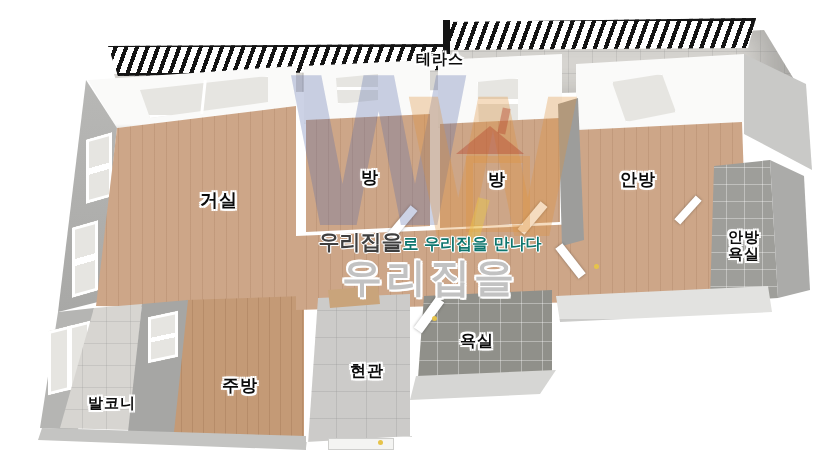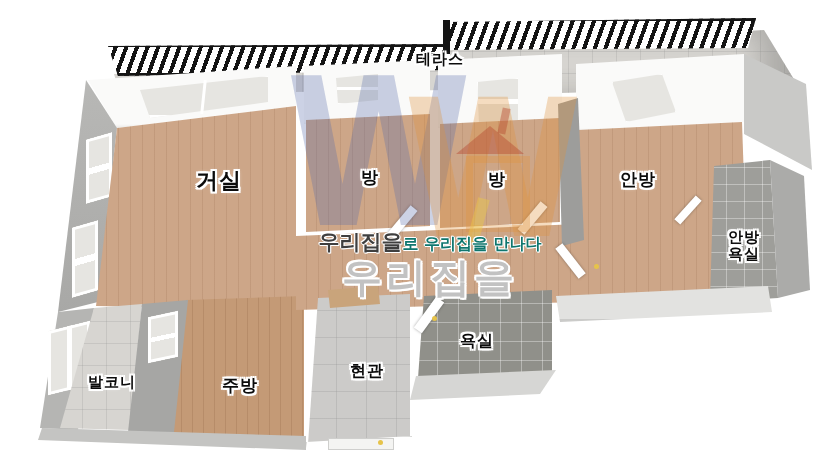--- a/index.html
+++ b/index.html
@@ -129,24 +129,24 @@
   <div class="abs" style="left:500px;top:108px;width:8px;height:26px;background:var(--logo-red);transform:rotate(12deg);"></div>
   <div class="abs" style="left:466px;top:156px;width:50px;height:62px;border:7px solid var(--logo-orange);"></div>
   <div class="abs" style="left:472px;top:198px;width:12px;height:46px;background:var(--logo-yellow);transform:rotate(15deg);"></div>
 
   <div class="abs wm1" style="left:250px;top:228px;">
     <span class="b">우리집을</span><span class="t">로 우리집을 만나다</span>
   </div>
   <div class="abs wm2" style="left:250px;top:250px;">우리집을</div>
 
   <div class="abs room-label" style="left:440px;top:60px;font-size:15px;">테라스</div>
-  <div class="abs room-label" style="left:219px;top:181px;font-size:22px;">거실</div>
+  <div class="abs room-label" style="left:219px;top:200px;font-size:18px;">거실</div>
   <div class="abs room-label" style="left:370px;top:178px;font-size:17px;">방</div>
   <div class="abs room-label" style="left:497px;top:180px;font-size:17px;">방</div>
   <div class="abs room-label" style="left:638px;top:180px;font-size:17px;">안방</div>
   <div class="abs room-label" style="left:744px;top:246px;font-size:15px;">안방
 욕실</div>
-  <div class="abs room-label" style="left:112px;top:383px;font-size:15px;font-family:Liberation Serif, serif;">발코니</div>
+  <div class="abs room-label" style="left:112px;top:404px;font-size:15px;font-family:Liberation Serif, serif;">발코니</div>
   <div class="abs room-label" style="left:240px;top:386px;font-size:17px;">주방</div>
   <div class="abs room-label" style="left:367px;top:371px;font-size:16px;">현관</div>
   <div class="abs room-label" style="left:477px;top:341px;font-size:16px;">욕실</div>
 
 </div>
 
 </body></html>

